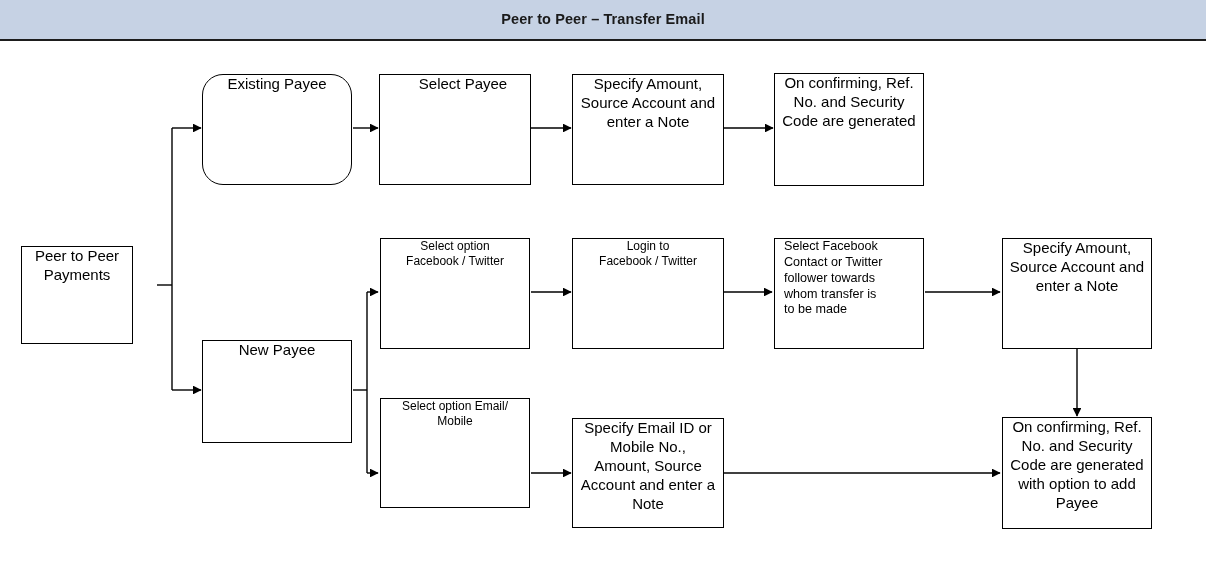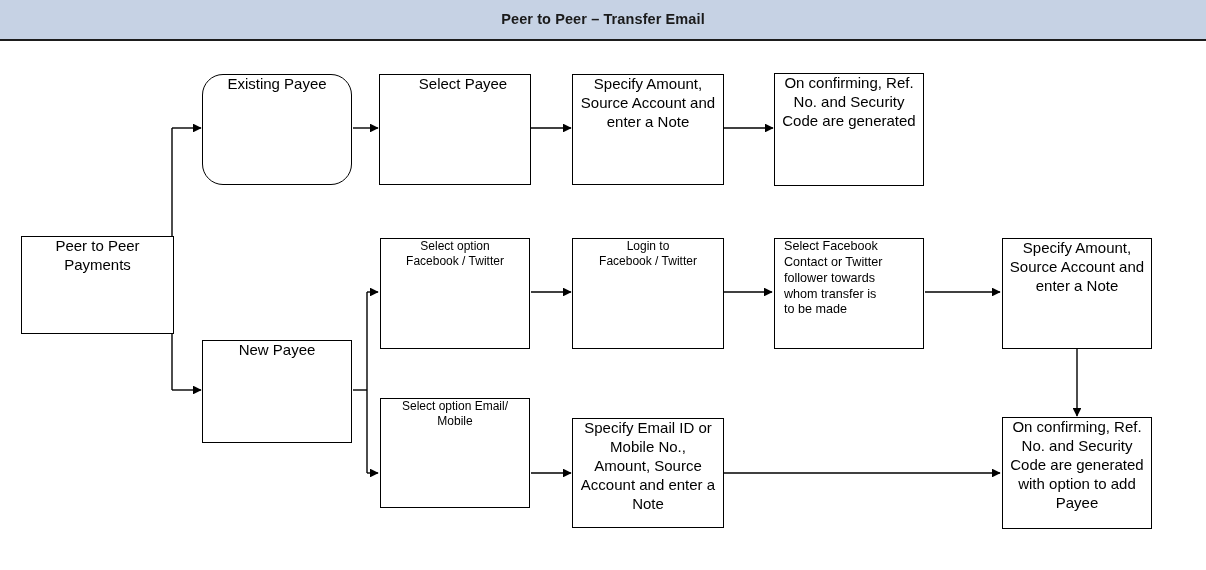--- a/index.html
+++ b/index.html
@@ -112,21 +112,21 @@
       <path d="M 724 292 H 772" marker-end="url(#arrow)"></path>
       <path d="M 925 292 H 1000" marker-end="url(#arrow)"></path>
 
       <path d="M 1077 349 V 416" marker-end="url(#arrow)"></path>
 
       <path d="M 531 473 H 571" marker-end="url(#arrow)"></path>
       <path d="M 724 473 H 1000" marker-end="url(#arrow)"></path>
     </g>
   </svg>
 
-  <div class="node ctr fs-lg" style="left:21px; top:236px; width:153px; height:98px;">
+  <div class="node ctr fs-lg" style="left:21px; top:246px; width:112px; height:98px;">
     <span class="node-label">Peer to Peer
 Payments</span>
   </div>
 
   <div class="node ctr fs-lg" style="left:202px; top:74px; width:150px; height:111px;border-radius:21px;">
     <span class="node-label">Existing Payee</span>
   </div>
 
   <div class="node ctr fs-lg" style="left:379px; top:74px; width:152px; height:111px;padding-left:16px;">
     <span class="node-label">Select Payee</span>

